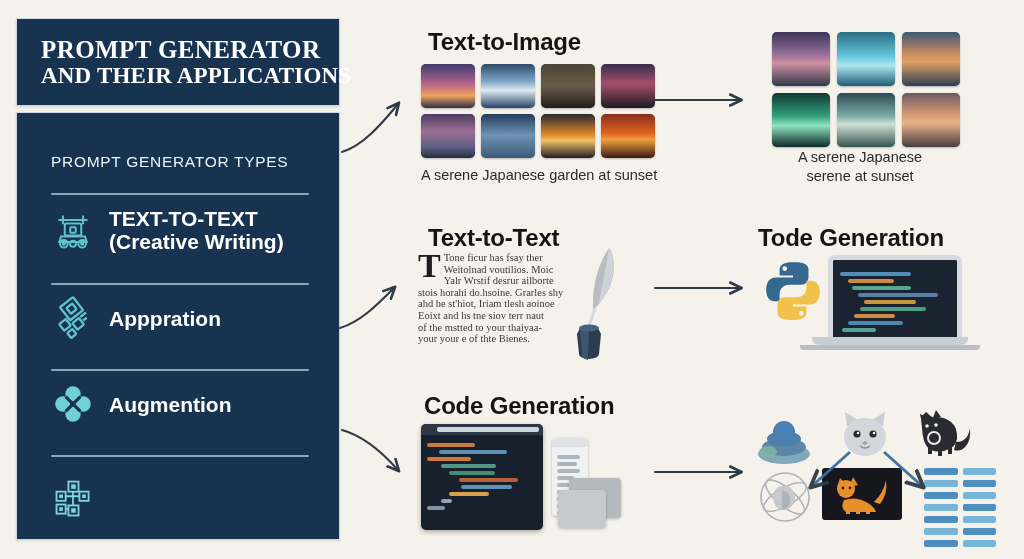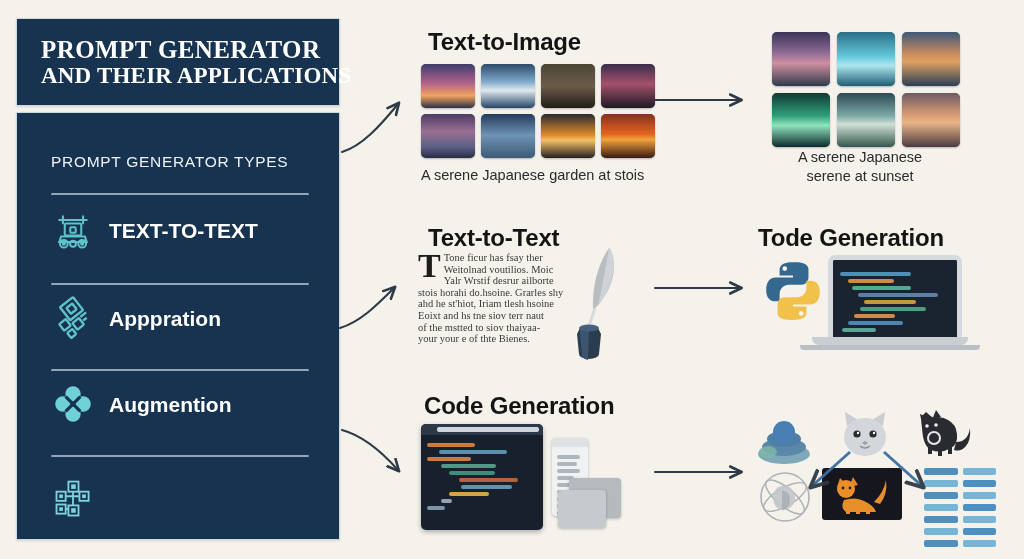--- a/index.html
+++ b/index.html
@@ -146,20 +146,21 @@
             <path d="M11 31h26l2 6H9z"></path>
             <circle cx="14" cy="39" r="4.2"></circle>
             <circle cx="34" cy="39" r="4.2"></circle>
             <circle cx="14" cy="39" r="1.2"></circle>
             <circle cx="34" cy="39" r="1.2"></circle>
             <circle cx="24" cy="39" r="3.2"></circle>
           </g>
         </svg>
         <div class="row-label">
           <span>TEXT-TO-TEXT</span>
+          <span class="l2">(Creative Writing)</span>
         </div>
       </div>
 
       <div class="hr"></div>
 
       <div class="row">
         <svg class="row-ico" viewBox="0 0 48 48">
           <g transform="rotate(-38 24 24)" fill="none" stroke="#5fc2cd" stroke-width="2.6">
             <rect x="20" y="6" width="18" height="18" rx="1"></rect>
             <rect x="25" y="11" width="8" height="8" rx="1"></rect>
@@ -235,21 +236,21 @@
         <i style="background:linear-gradient(#243c5c,#6f93b4 48%,#3c5a76)"></i>
       </div>
     <div class="thumb">
         <i style="background:linear-gradient(#2b2a33,#e08a2a 48%,#f2c065 60%,#241f22)"></i>
       </div>
     <div class="thumb">
         <i style="background:linear-gradient(#8a2f20,#e0641f 45%,#f0a13a 58%,#3a1a14)"></i>
       </div>
   </div>
 
-  <div class="cap" style="left:421px;top:166px;width:250px;">A serene Japanese garden at stois</div>
+  <div class="cap" style="left:421px;top:166px;width:250px;">A serene Japanese garden at sunset</div>
 
   <div class="grid" style="left:772px;top:32px;grid-template-columns:repeat(3,58px);grid-template-rows:repeat(2,54px);gap:7px;">
     <div class="thumb">
         <i style="background:linear-gradient(#3c3358,#8d6a94 38%,#cf8fa0 58%,#2f3a4d)"></i>
       </div>
     <div class="thumb">
         <i style="background:linear-gradient(#2a6f86,#63c7dc 45%,#aee6ef 62%,#1e5d74)"></i>
       </div>
     <div class="thumb">
         <i style="background:linear-gradient(#3d5878,#c98b5e 40%,#e0a062 55%,#2b3f55)"></i>
@@ -271,23 +272,23 @@
   </div>
 
   <div class="h2" style="left:428px;top:224px;">Text-to-Text</div>
 
   <div class="tt-body">
     <span class="drop">T</span>
     <span>Tone ficur has fsay ther</span>
     <span>Weitolnad voutilios. Moic</span>
     <span>Yalr Wrstif desrur ailborte</span>
     <span>stois horahi do.hsoine. Grarles shy</span>
-    <span>ahd he st'hiot, Iriam tlesh hsoine</span>
+    <span>ahd he st'hiot, Iriam tlesh aoinoe</span>
     <span>Eoixt and hs tne siov terr naut</span>
-    <span>of the mstted to siov thaiyaa-</span>
+    <span>of the mstted to your thaiyaa-</span>
     <span>your your e of thte Bienes.</span>
   </div>
 
   <svg style="position:absolute;left:562px;top:240px;width:70px;height:120px;" viewBox="0 0 70 120">
     <path d="M47 8 C36 24 30 46 31 70 C40 62 50 48 52 30 C52 18 50 11 47 8Z" fill="#b9bcc0"></path>
     <path d="M47 8 C44 26 40 48 36 66 C44 56 50 42 52 28 C52 17 50 11 47 8Z" fill="#cfd2d6"></path>
     <path d="M33 68 L27 86" stroke="#d6d9dd" stroke-width="3" fill="none"></path>
     <path d="M18 88 h18 l3 6 -2 20 a10 5 0 0 1 -20 0 l-2 -20 z" fill="#2b3c4f"></path>
     <path d="M18 88 h9 l-1 32 a10 5 0 0 1 -6 -6 l-2 -20 z" fill="#3d5470"></path>
     <ellipse cx="27" cy="88" rx="10" ry="3.5" fill="#46607d"></ellipse>

